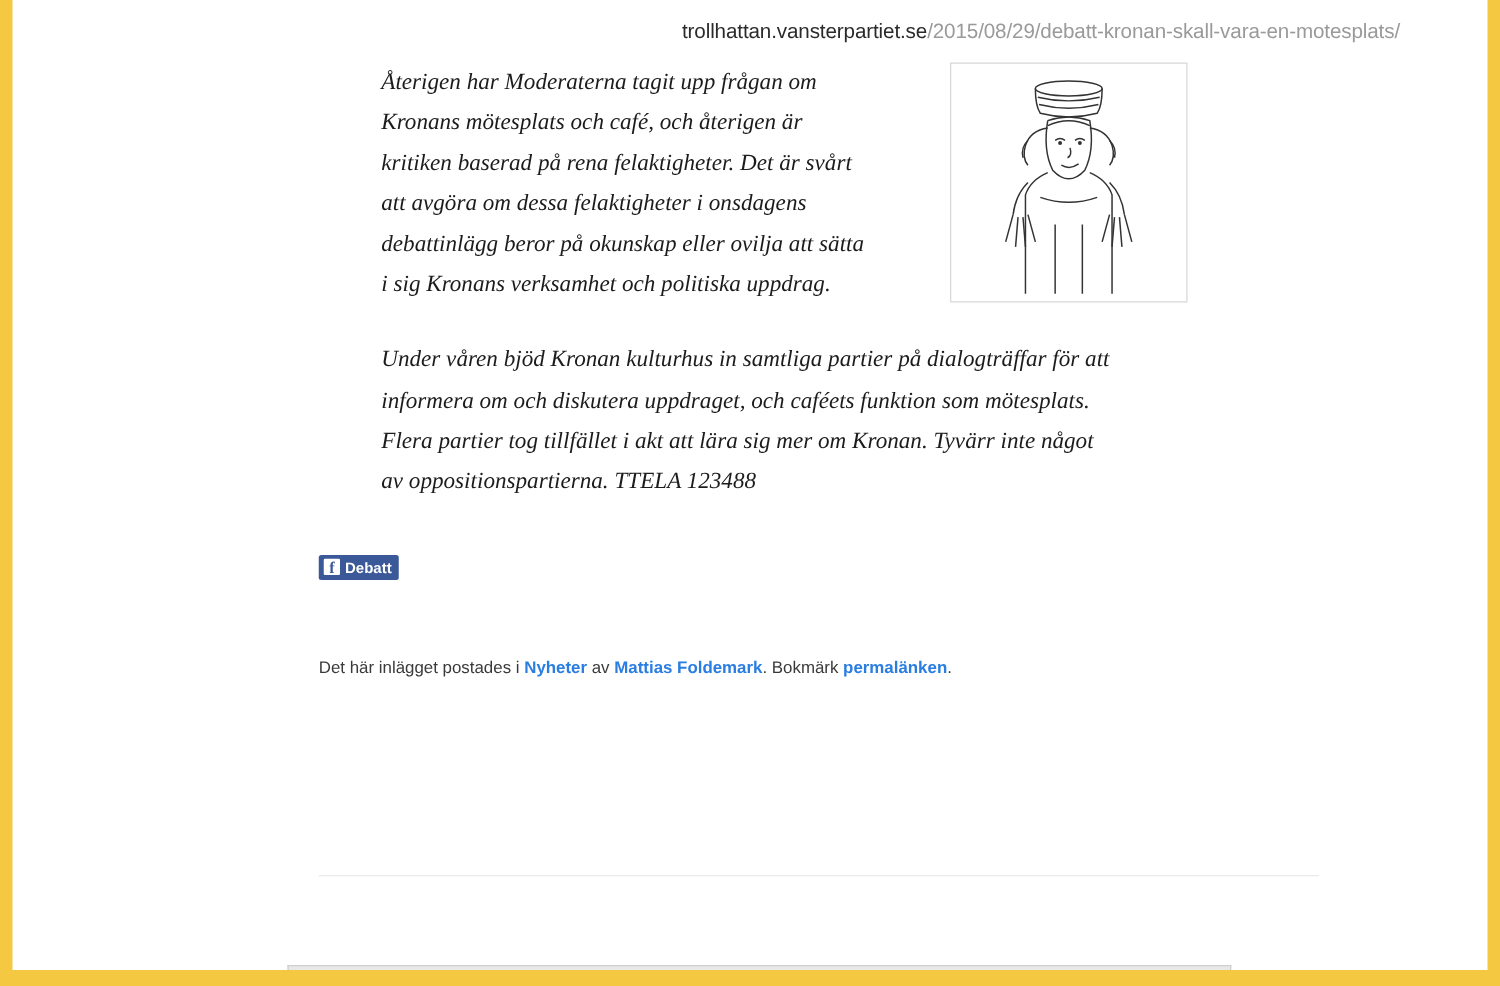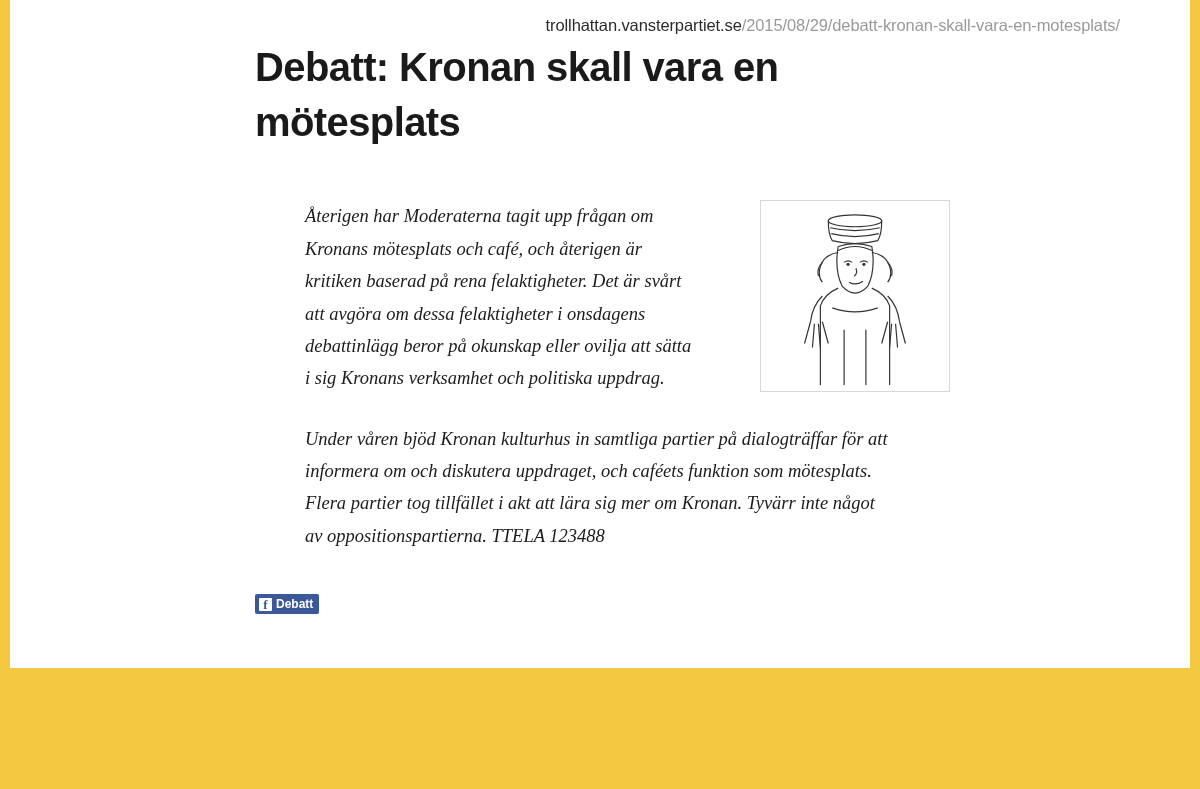--- a/index.html
+++ b/index.html
@@ -9,21 +9,21 @@
     height: 789px;
     background: #f5c842;
     font-family: "Liberation Sans", sans-serif;
     overflow: hidden;
   }
   .page-frame {
     position: absolute;
     left: 10px;
     top: 0;
     width: 1180px;
-    height: 668px;
+    height: 776px;
     background: #ffffff;
     overflow: hidden;
   }
   .url-bar {
     position: absolute;
     left: 0;
     top: 16px;
     width: 1110px;
     text-align: right;
     font-size: 16.5px;
@@ -169,21 +169,20 @@
 <div class="left-stripe"></div>
 <div class="right-stripe"></div>
 <div class="bottom-stripe"></div>
 
 <div class="page-frame">
 
   <div class="url-bar"><span class="domain">trollhattan.vansterpartiet.se</span><span class="path">/2015/08/29/debatt-kronan-skall-vara-en-motesplats/</span></div>
 
   <div class="content">
 
-    <h1 class="post-title">Debatt: Kronan skall vara en mötesplats</h1>
 
     <div class="body-wrap">
 
       <div class="figure">
         <svg viewBox="0 0 190 192" xmlns="http://www.w3.org/2000/svg" fill="none" stroke="#333" stroke-width="1.2">
 
           <ellipse cx="95" cy="20" rx="27" ry="6"></ellipse>
           <path d="M68 20 q0 14 4 20 q23 6 46 0 q4 -6 4 -20"></path>
           <path d="M70 27 q25 6 50 0"></path>
           <path d="M71 33 q24 6 48 0"></path>
@@ -232,20 +231,21 @@
         <p class="q2">Under våren bjöd Kronan kulturhus in samtliga partier på dialogträffar för att informera om och diskutera uppdraget, och caféets funktion som mötesplats. Flera partier tog tillfället i akt att lära sig mer om Kronan. Tyvärr inte något av oppositionspartierna. TTELA 123488</p>
       </blockquote>
 
       <div class="fb-row">
         <span class="fb-btn">
           <span class="f-glyph">f</span>
           <span>Debatt</span>
         </span>
       </div>
 
+      <div class="post-meta"><span>Det här inlägget postades i </span><a href="#">Nyheter</a><span> av </span><a href="#">Mattias Foldemark</a><span>. Bokmärk </span><a href="#">permalänken</a><span>.</span></div>
 
     </div>
   </div>
 
   <div class="divider"></div>
   <div class="bottom-panel"></div>
 
 </div>
 
 </body></html>

